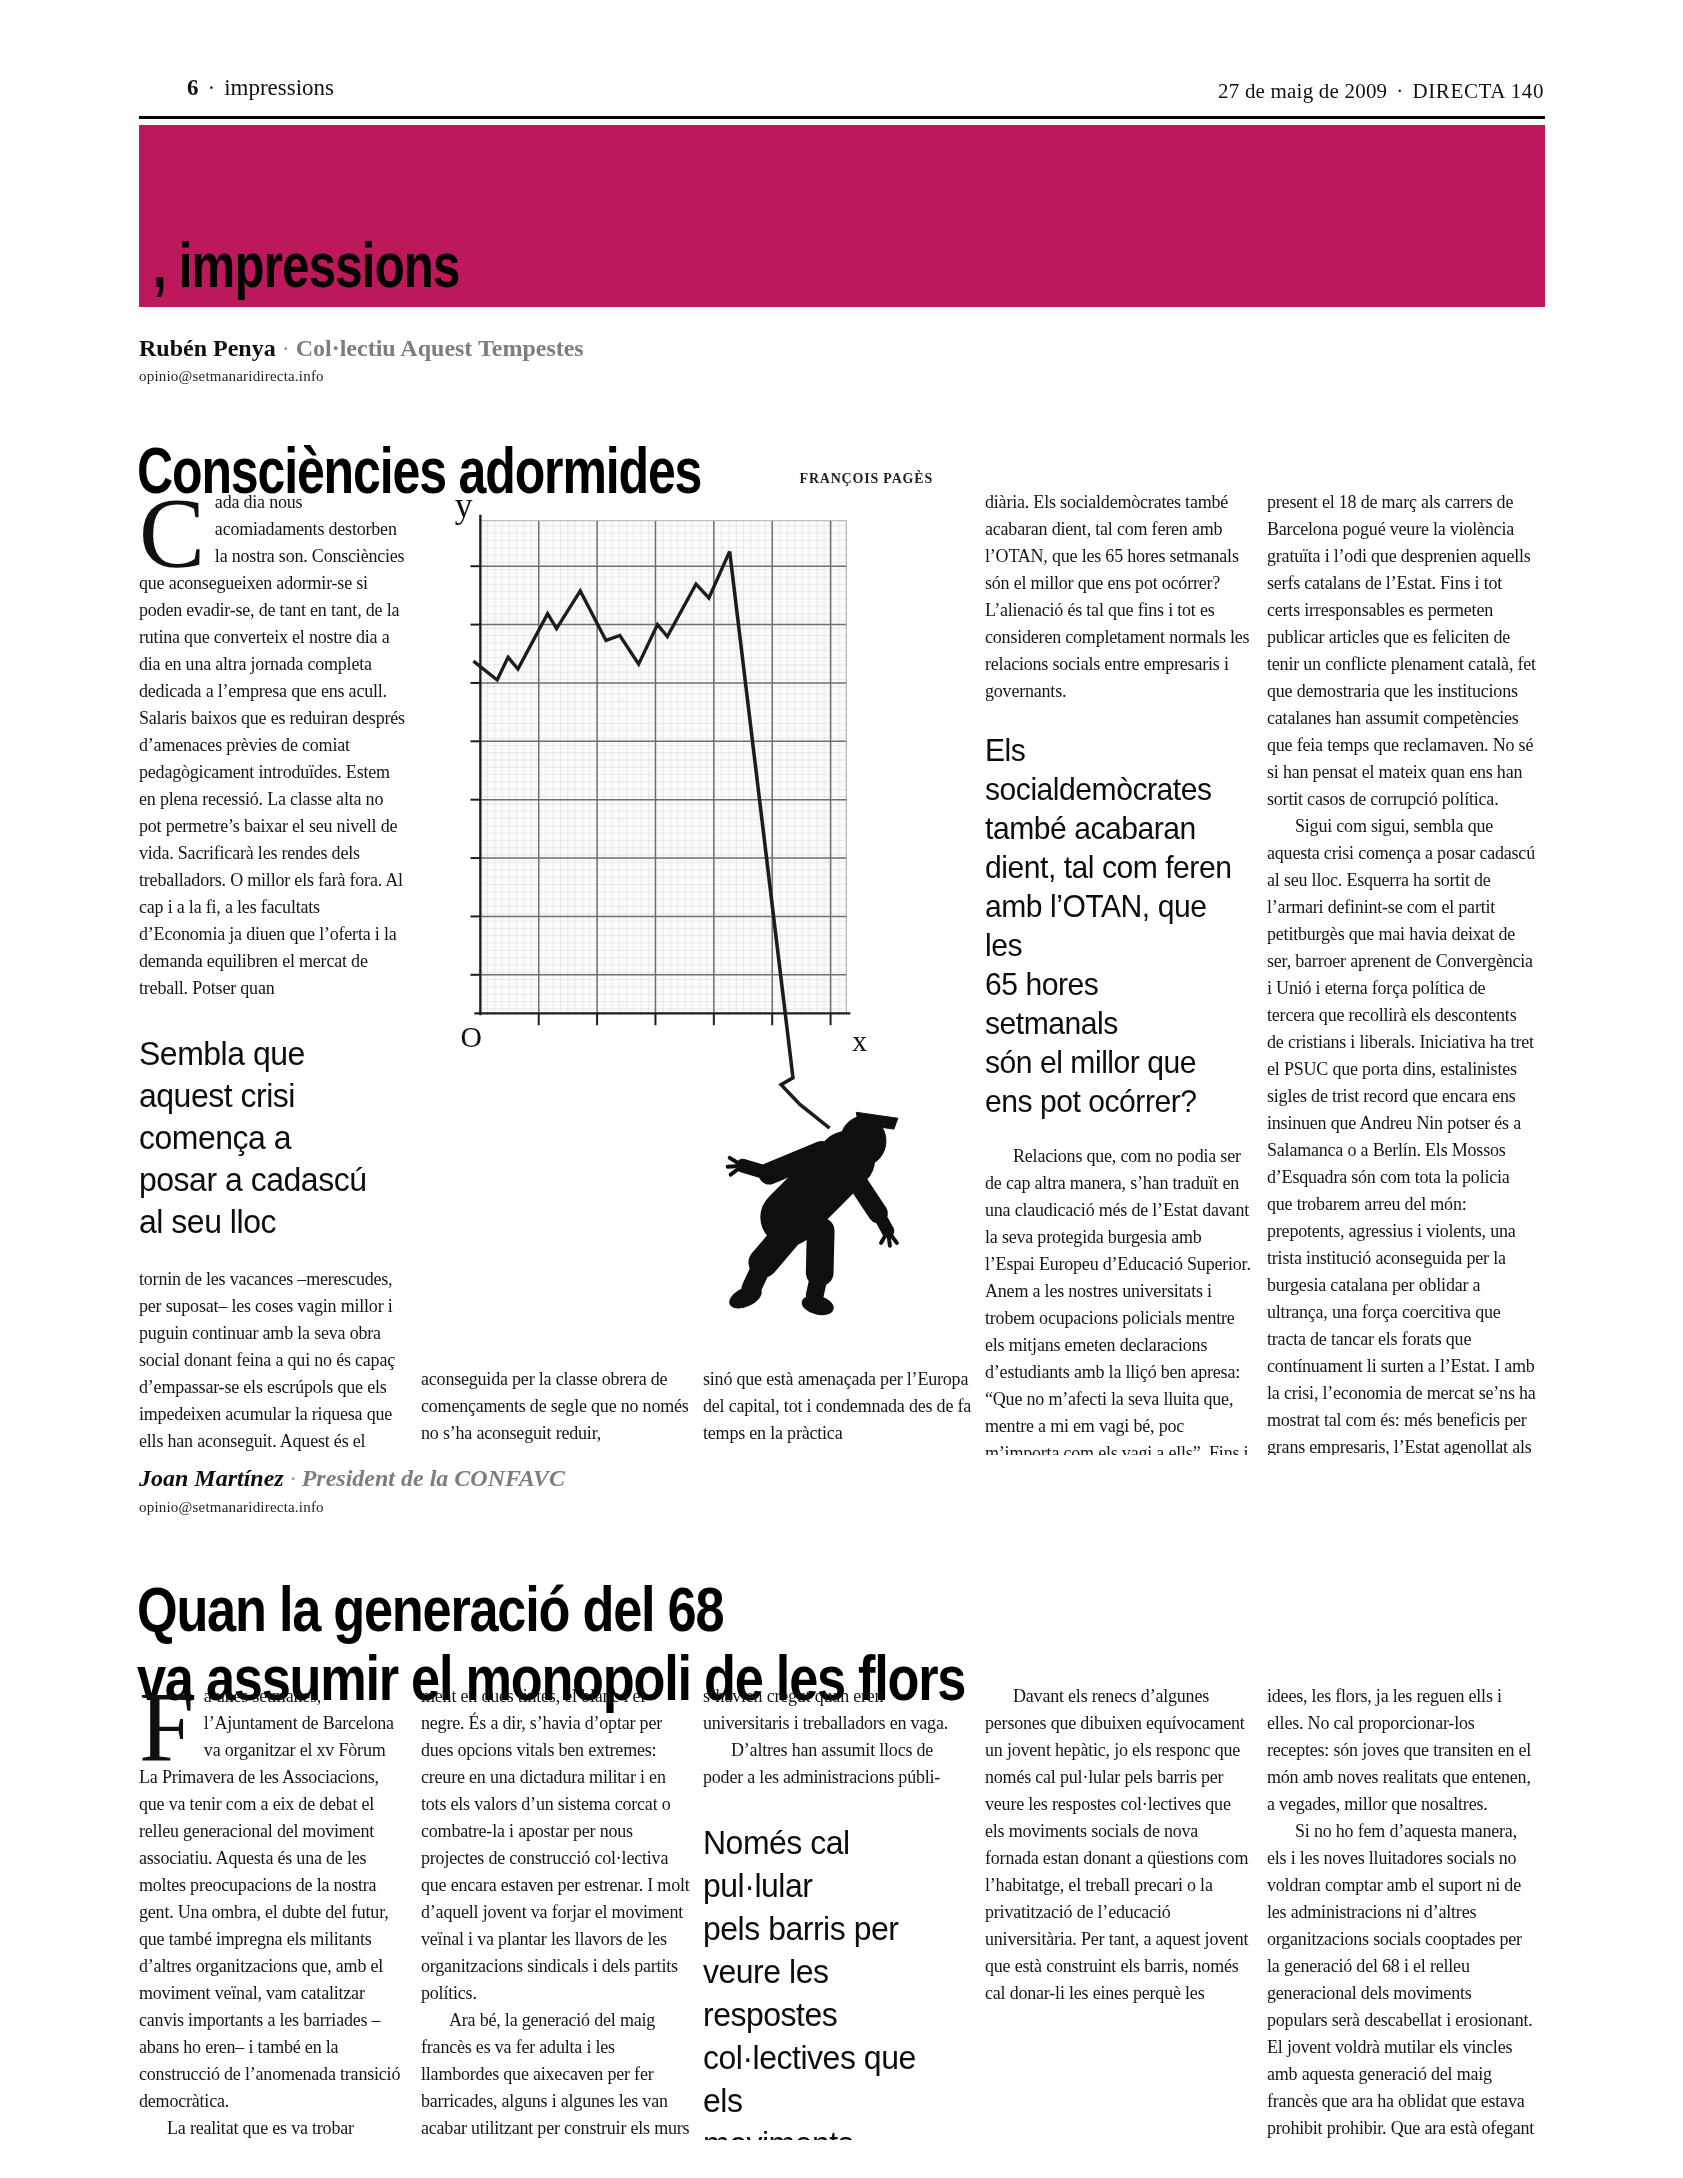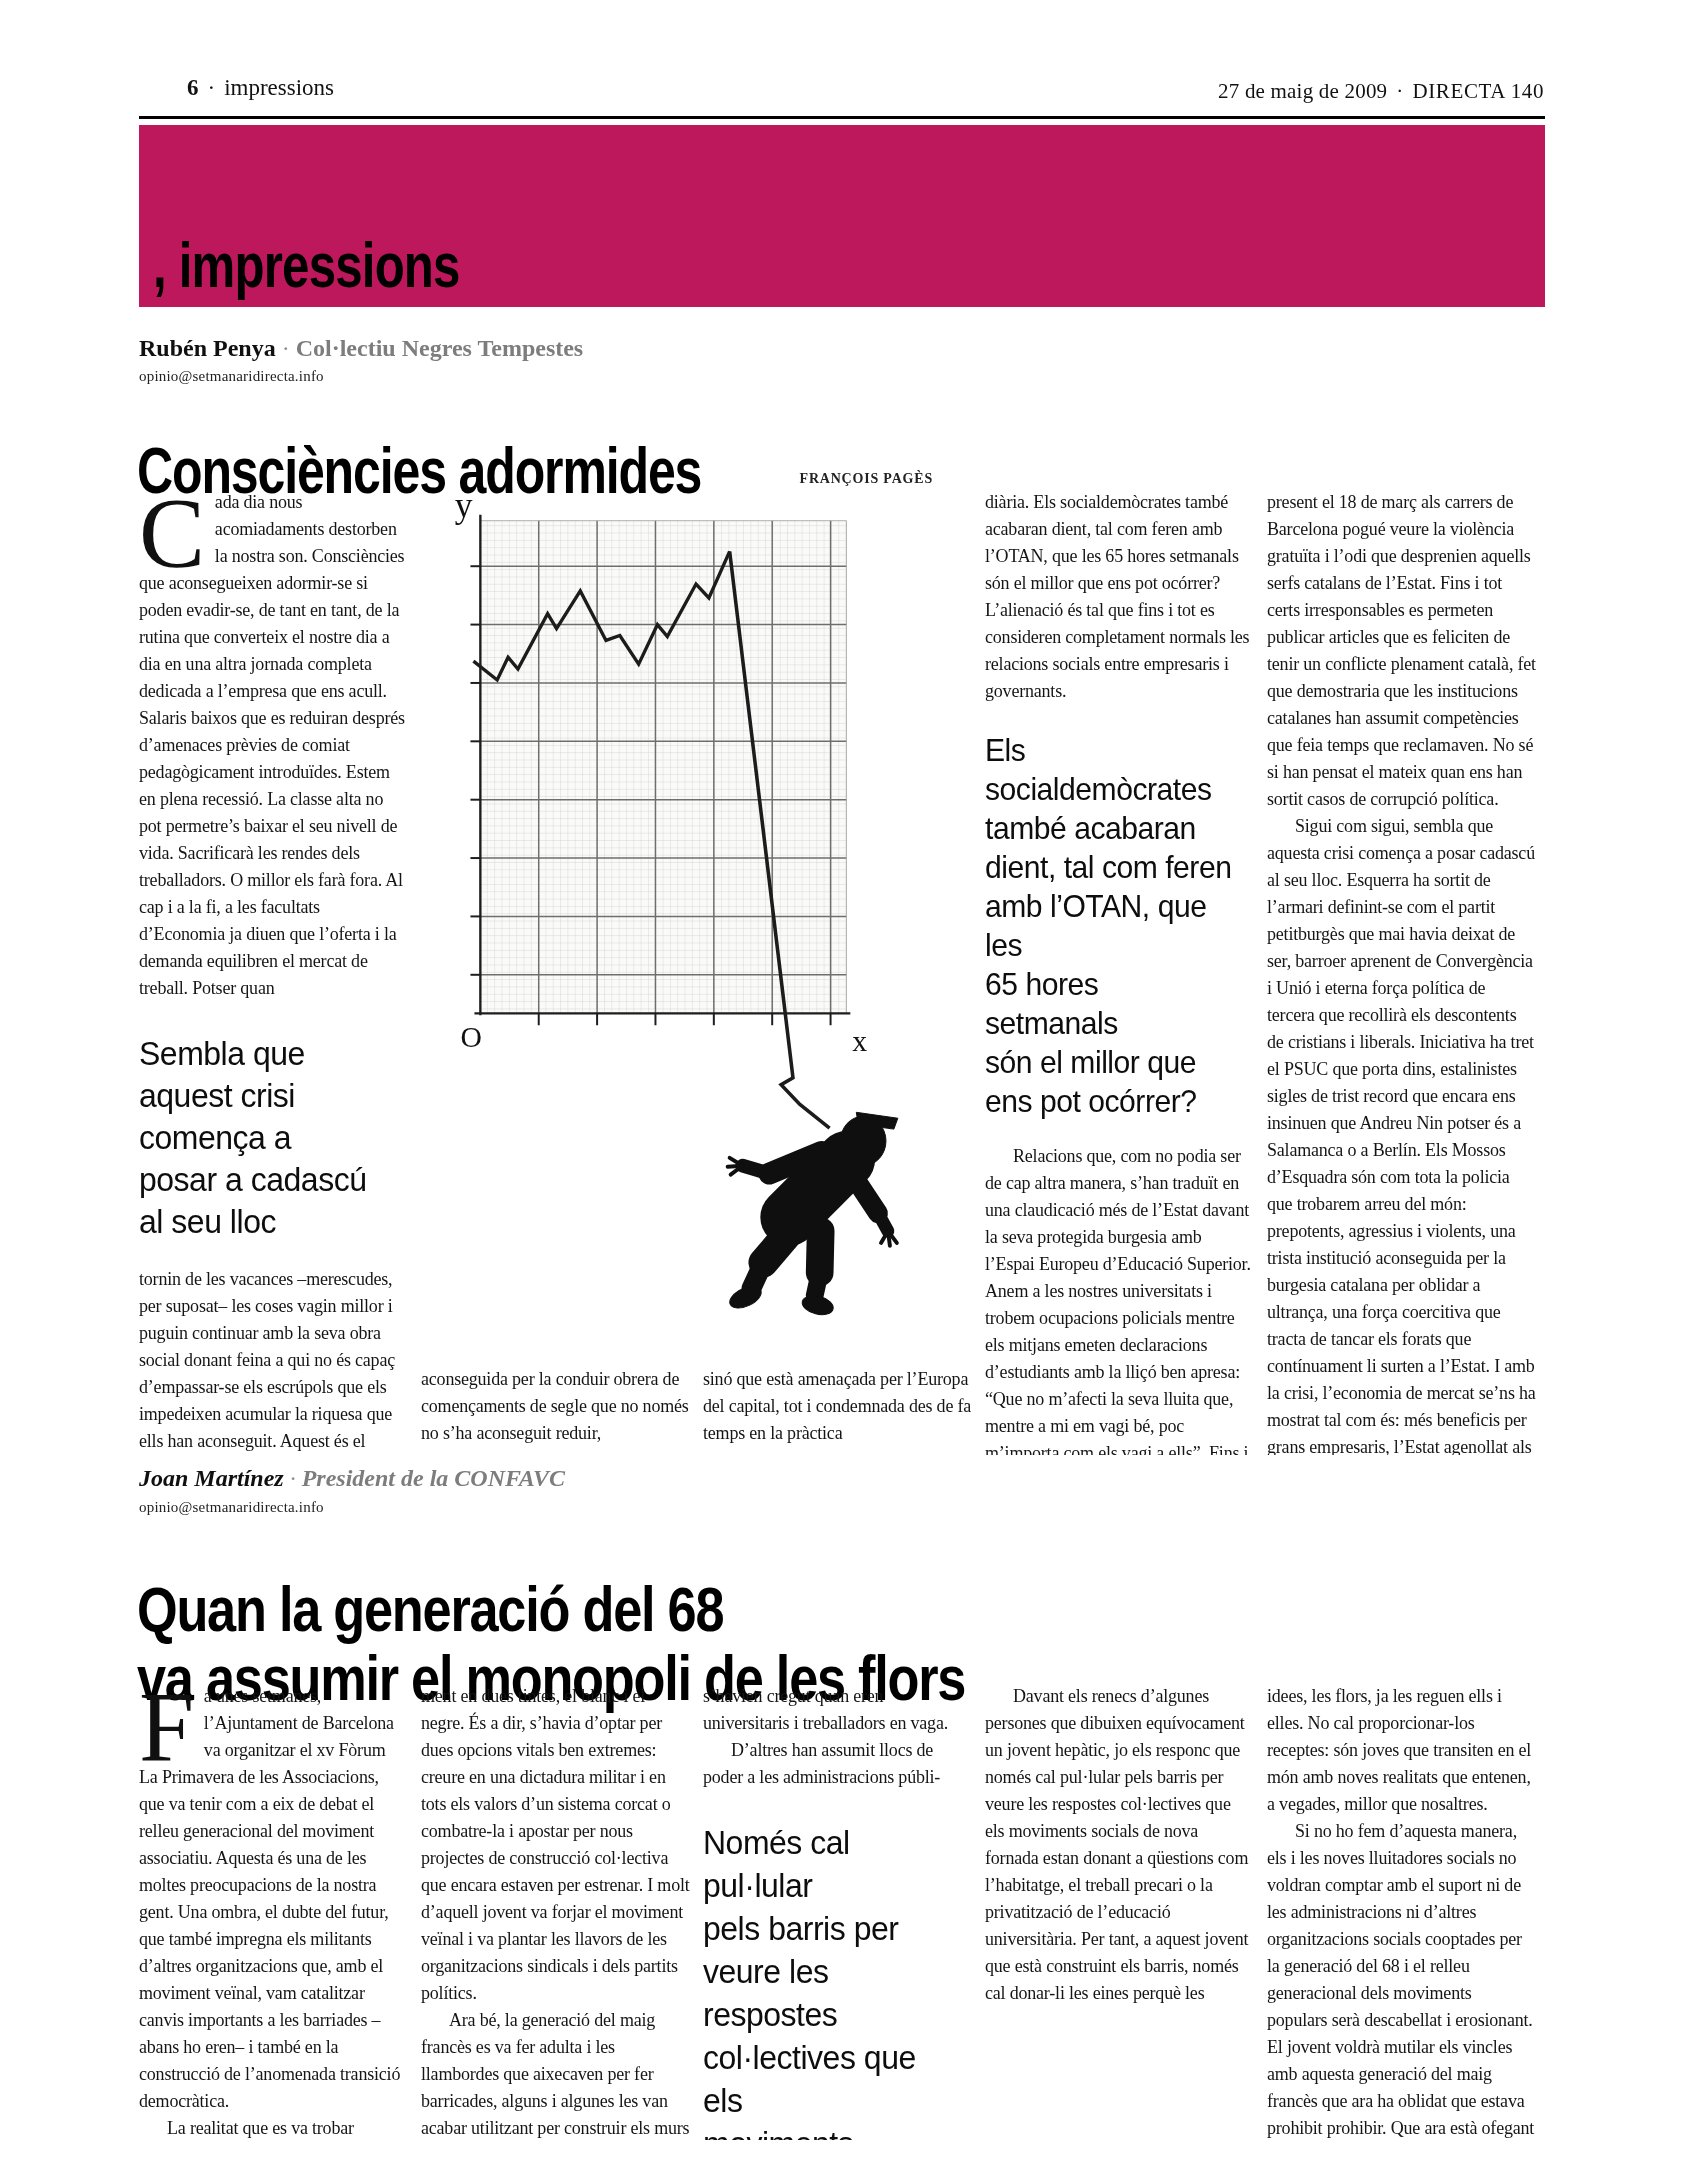--- a/index.html
+++ b/index.html
@@ -66,21 +66,21 @@
 
   <div class="folio-left"><span class="num">6</span><span class="folio-sep">·</span><span>impressions</span></div>
   <div class="folio-right"><span>27 de maig de 2009</span><span class="folio-sep">·</span><span class="issue">DIRECTA 140</span></div>
   <div class="rule"></div>
 
   <div class="banner">
     <div class="banner-title">, impressions</div>
   </div>
 
   <div class="byline" style="left:139px;top:335px;">
-    <span class="name">Rubén Penya</span><span class="sep">·</span><span class="affil">Col·lectiu Negres Tempestes</span>
+    <span class="name">Rubén Penya</span><span class="sep">·</span><span class="affil">Col·lectiu Aquest Tempestes</span>
   </div>
   <div class="email" style="left:139px;top:368px;">opinio@setmanaridirecta.info</div>
   <h1 class="headline hl1">Consciències adormides</h1>
 
   <div class="col a1col x1">
     <p><span class="dropcap">C</span><span>ada dia nous acomiadaments destorben la nostra son. Consciències que aconsegueixen adormir-se si poden evadir-se, de tant en tant, de la rutina que converteix el nostre dia a dia en una altra jornada completa dedicada a l’empresa que ens acull. Salaris baixos que es reduiran després d’amenaces prèvies de comiat pedagògicament introduïdes. Estem en plena recessió. La classe alta no pot permetre’s baixar el seu nivell de vida. Sacrificarà les rendes dels treballadors. O millor els farà fora. Al cap i a la fi, a les facultats d’Economia ja diuen que l’oferta i la demanda equilibren el mercat de treball. Potser quan</span></p>
     <div class="pullquote q1">Sembla que
 aquest crisi
 comença a
 posar a cadascú
@@ -165,21 +165,21 @@
         <ellipse cx="401" cy="855" rx="16" ry="9" transform="rotate(14 401 855)"></ellipse>
       </g>
 
       <text x="34" y="58" font-family="Liberation Serif, serif" font-size="36" fill="#111">y</text>
       <text x="40" y="594" font-family="Liberation Serif, serif" font-size="30" fill="#111">O</text>
       <text x="436" y="598" font-family="Liberation Serif, serif" font-size="30" fill="#111">x</text>
     </svg>
   </div>
 
   <div class="col snipcol x2">
-    <p>aconseguida per la conduir obrera de començaments de segle que no només no s’ha aconseguit reduir,</p>
+    <p>aconseguida per la classe obrera de començaments de segle que no només no s’ha aconseguit reduir,</p>
   </div>
   <div class="col snipcol x3">
     <p>sinó que està amenaçada per l’Europa del capital, tot i condemnada des de fa temps en la pràctica</p>
   </div>
 
   <div class="col a1col x4">
     <p>diària. Els socialdemòcrates també acabaran dient, tal com feren amb l’OTAN, que les 65 hores setmanals són el millor que ens pot ocórrer? L’alienació és tal que fins i tot es consideren completament normals les relacions socials entre empresaris i governants.</p>
     <div class="pullquote q2">Els socialdemòcrates
 també acabaran
 dient, tal com feren

